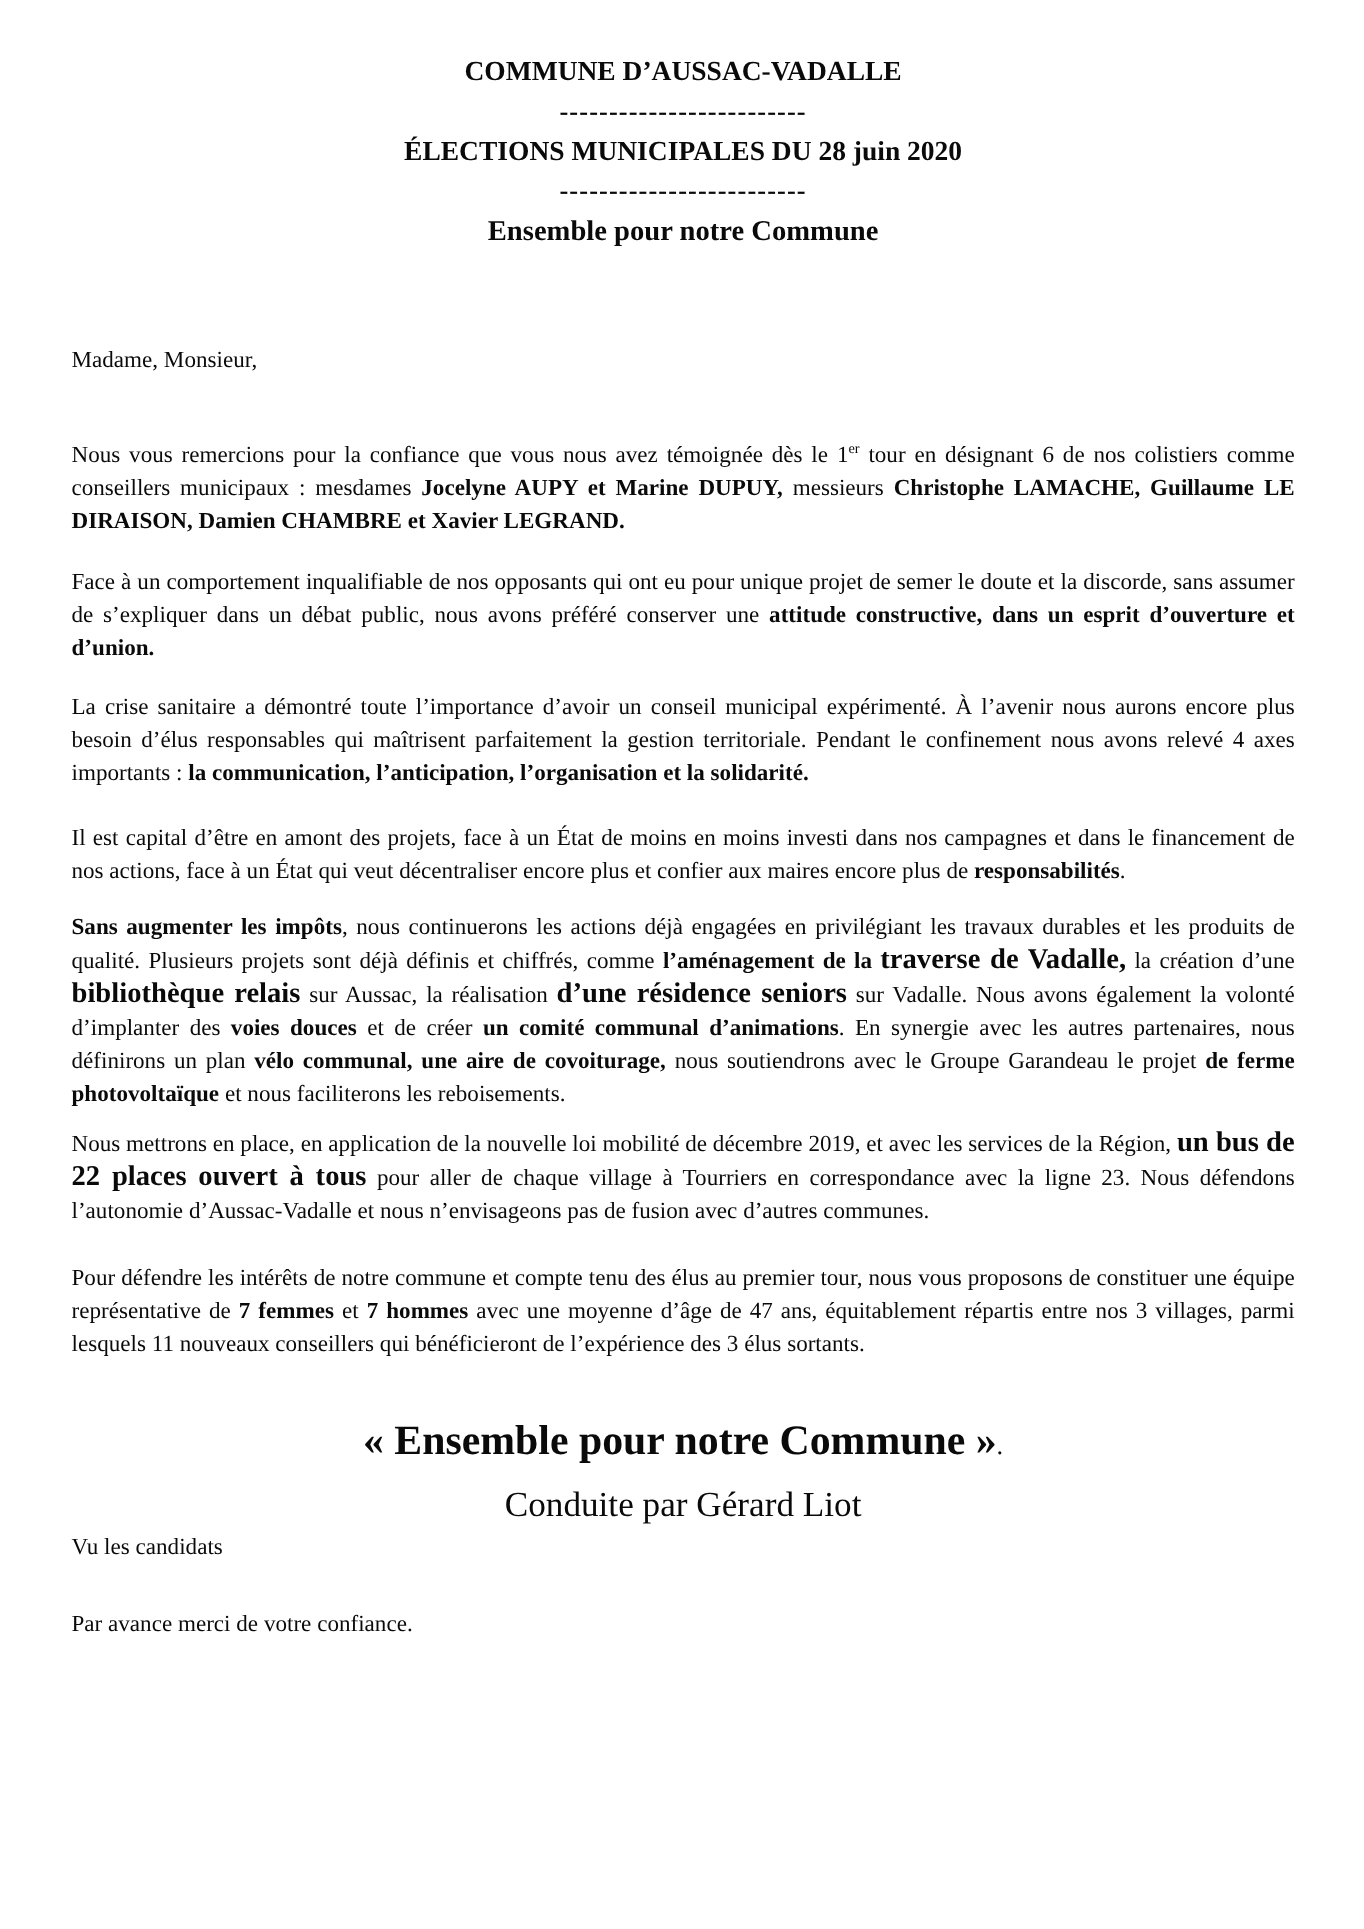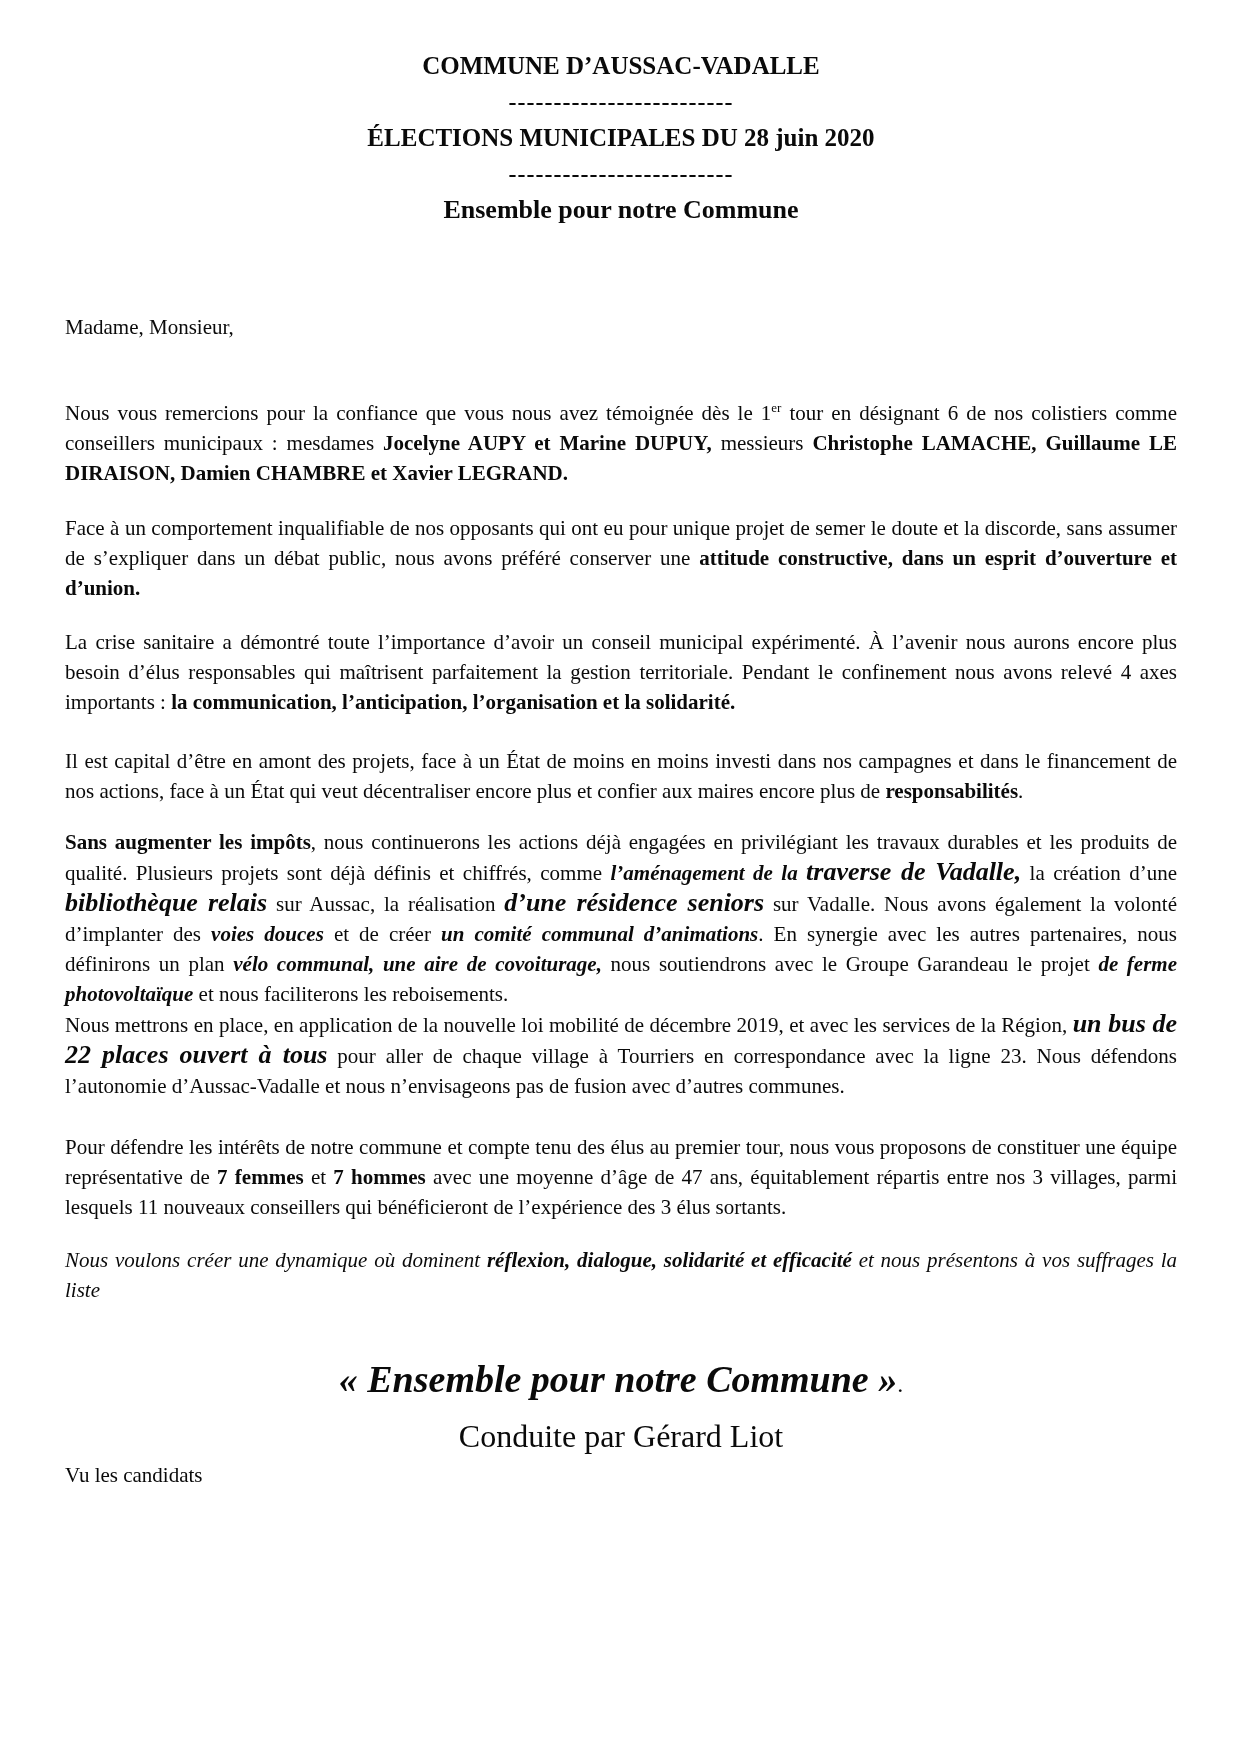--- a/index.html
+++ b/index.html
@@ -21,26 +21,26 @@
   .slogan{ font-size: 26px; font-weight: bold; line-height: 36px; }
 
   p.body { font-size: 21px; line-height: 30px; text-align: justify; font-weight: normal; font-style: normal; }
 
   .salutation { margin-top: 84px; text-align: left; }
   .p1 { margin-top: 56px; }
   .p2 { margin-top: 25px; }
   .p3 { margin-top: 24px; }
   .p4 { margin-top: 29px; }
   .p5 { margin-top: 21px; }
-  .p6 { margin-top: 0; }
+  .p6 { margin-top: 14px; }
   .p7 { margin-top: 31px; }
   .p8 { margin-top: 23px; }
 
   .b   { font-weight: bold; }
-  .i   { font-style: italic; }
+  .i   { }
   .big { font-size: 26px; }
   .sm  { font-size: 24px; font-weight: normal; font-style: normal; }
   sup  { font-size: 13px; line-height: 0; vertical-align: super; }
 
   .closing-title {
     margin-top: 52px;
     text-align: center;
     font-size: 38px;
     line-height: 44px;
     font-weight: normal;
@@ -65,21 +65,20 @@
 
   <p class="body salutation">Madame, Monsieur,</p>
 
   <p class="body p1"><span>Nous vous remercions pour la confiance que vous nous avez témoignée dès le 1</span><sup>er</sup><span> tour en désignant 6 de nos colistiers comme conseillers municipaux : mesdames </span><span class="b">Jocelyne AUPY et Marine DUPUY,</span><span> messieurs </span><span class="b">Christophe LAMACHE, Guillaume LE DIRAISON, Damien CHAMBRE et Xavier LEGRAND.</span></p>
   <p class="body p2"><span>Face à un comportement inqualifiable de nos opposants qui ont eu pour unique projet de semer le doute et la discorde, sans assumer de s’expliquer dans un débat public, nous avons préféré conserver une </span><span class="b">attitude constructive, dans un esprit d’ouverture et d’union.</span></p>
   <p class="body p3"><span>La crise sanitaire a démontré toute l’importance d’avoir un conseil municipal expérimenté. À l’avenir nous aurons encore plus besoin d’élus responsables qui maîtrisent parfaitement la gestion territoriale. Pendant le confinement nous avons relevé 4 axes importants : </span><span class="b">la communication, l’anticipation, l’organisation et la solidarité.</span></p>
   <p class="body p4"><span>Il est capital d’être en amont des projets, face à un État de moins en moins investi dans nos campagnes et dans le financement de nos actions, face à un État qui veut décentraliser encore plus et confier aux maires encore plus de </span><span class="b">responsabilités</span><span>.</span></p>
   <p class="body p5"><span class="b">Sans augmenter les impôts</span><span>, nous continuerons les actions déjà engagées en privilégiant les travaux durables et les produits de qualité. Plusieurs projets sont déjà définis et chiffrés, comme </span><span class="b i">l’aménagement de la </span><span class="b i big">traverse de Vadalle,</span><span> la création d’une </span><span class="b i big">bibliothèque relais</span><span> sur Aussac, la réalisation </span><span class="b i big">d’une résidence seniors</span><span> sur Vadalle. Nous avons également la volonté d’implanter des </span><span class="b i">voies douces</span><span> et de créer </span><span class="b i">un comité communal d’animations</span><span>. En synergie avec les autres partenaires, nous définirons un plan </span><span class="b i">vélo communal, une aire de covoiturage,</span><span> nous soutiendrons avec le Groupe Garandeau le projet </span><span class="b i">de ferme photovoltaïque</span><span> et nous faciliterons les reboisements.</span></p>
   <p class="body p6"><span>Nous mettrons en place, en application de la nouvelle loi mobilité de décembre 2019, et avec les services de la Région, </span><span class="b i big">un bus de 22 places ouvert à tous</span><span> pour aller de chaque village à Tourriers en correspondance avec la ligne 23. Nous défendons l’autonomie d’Aussac-Vadalle et nous n’envisageons pas de fusion avec d’autres communes.</span></p>
   <p class="body p7"><span>Pour défendre les intérêts de notre commune et compte tenu des élus au premier tour, nous vous proposons de constituer une équipe représentative de </span><span class="b">7 femmes</span><span> et </span><span class="b">7 hommes</span><span> avec une moyenne d’âge de 47 ans, équitablement répartis entre nos 3 villages, parmi lesquels 11 nouveaux conseillers qui bénéficieront de l’expérience des 3 élus sortants.</span></p>
-  <p class="body p8"><span class="i">Nous voulons créer une dynamique où dominent </span><span class="b i">réflexion, dialogue, solidarité et efficacité</span><span class="i"> et nous présentons à vos suffrages la liste</span></p>
 
   <h2 class="closing-title"><span class="b i">« Ensemble pour notre Commune »</span><span class="sm">.</span></h2>
   <div class="closing-sub center">Conduite par Gérard Liot</div>
 
   <p class="body signature">Vu les candidats</p>
   <p class="body thanks">Par avance merci de votre confiance.</p>
 
 </div>
 
 </body></html>

